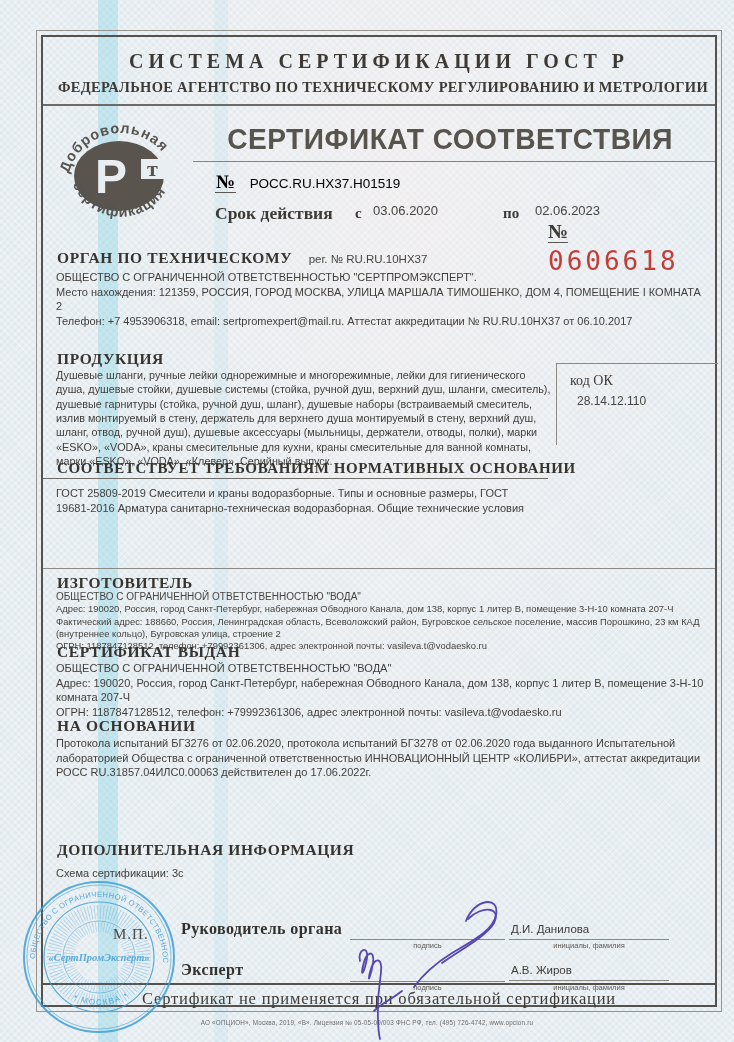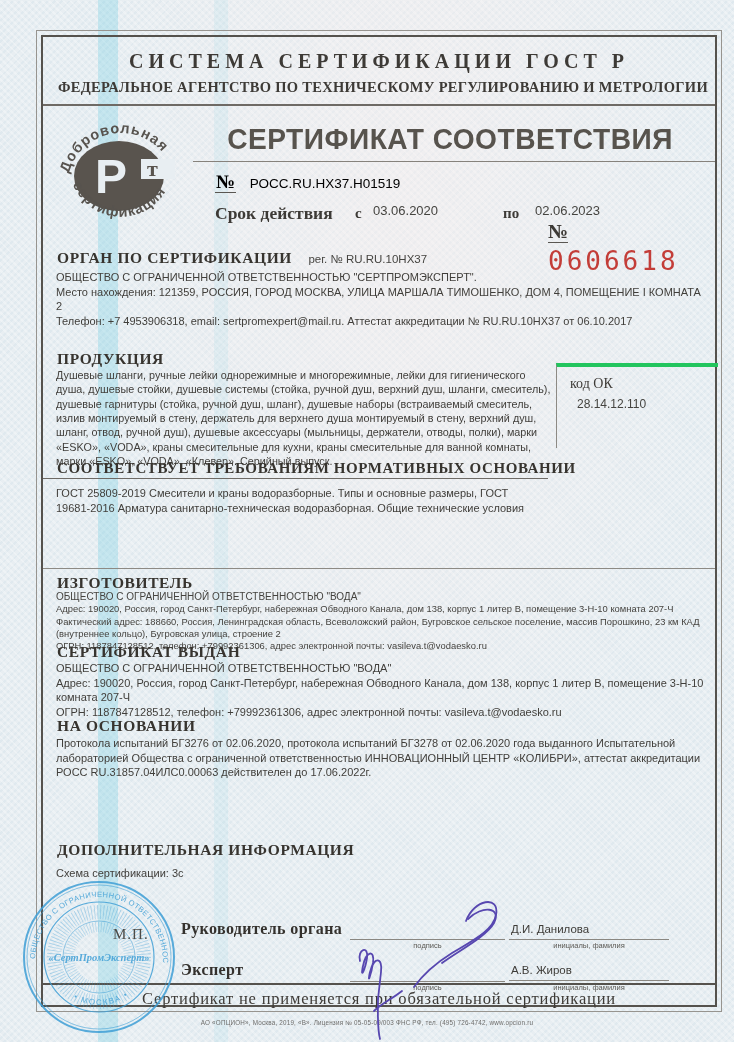--- a/index.html
+++ b/index.html
@@ -43,21 +43,21 @@
   .blank-sym{font-family:"Liberation Serif",serif;font-weight:bold;font-size:20px;
     color:#3d3a36;border-bottom:1px solid #5a5752;margin-right:12px;vertical-align:4px;}
   .blank-num{font-family:"DejaVu Sans Mono","Liberation Mono",monospace;
     font-size:26px;color:#c33d38;letter-spacing:3px;}
   .sec-head{font-family:"Liberation Serif",serif;font-weight:bold;
     font-size:15.5px;color:#37342f;letter-spacing:.6px;}
   .reg{font-family:"Liberation Sans",sans-serif;font-weight:normal;
     font-size:11.5px;letter-spacing:0;color:#454440;margin-left:12px;}
   .body-txt{font-size:11px;line-height:1.33;color:#403e3a;}
   .small-txt{font-size:9.4px;line-height:1.32;color:#45433f;}
-  .code-box{border-top:4px solid #22c55e;border-left:1px solid #8d8a84;
+  .code-box{border-top:1px solid #22c55e;border-left:1px solid #8d8a84;
     padding:9px 3px 0 13px;}
   .code-label{font-family:"Liberation Serif",serif;font-size:14px;color:#3d3a36;}
   .code-val{font-size:12px;color:#454440;margin-top:5px;padding-left:7px;}
   .rule-thin{border-top:1px solid #8d8a84;}
   .sig-role{font-family:"Liberation Serif",serif;font-weight:bold;
     font-size:16px;color:#34312d;letter-spacing:.4px;}
   .sig-line{border-bottom:1px solid #8a8781;}
   .sig-cap{font-size:7.5px;color:#5c5a55;text-align:center;}
   .sig-name{font-size:11.5px;color:#3e3c38;}
   .mp{font-family:"Liberation Serif",serif;font-size:15px;color:#4c4a46;
@@ -116,21 +116,21 @@
     <span class="abs serifB term-po">по</span>
     <span class="abs term-d2">02.06.2023</span>
   </div>
 
   <div class="abs blank-row">
     <span class="blank-sym">№</span>
     <span class="blank-num">0606618</span>
   </div>
 
   <div class="abs" style="top:212px;left:14px">
-    <span class="sec-head">ОРГАН ПО СЕРТИФИКАЦИИ</span>
+    <span class="sec-head">ОРГАН ПО ТЕХНИЧЕСКОМУ</span>
     <span class="reg">рег. № RU.RU.10НХ37</span>
   </div>
   <div class="abs body-txt" style="top:233px;left:13px;width:645px">
     <div>ОБЩЕСТВО С ОГРАНИЧЕННОЙ ОТВЕТСТВЕННОСТЬЮ "СЕРТПРОМЭКСПЕРТ".</div>
     <div>Место нахождения: 121359, РОССИЯ, ГОРОД МОСКВА, УЛИЦА МАРШАЛА ТИМОШЕНКО, ДОМ 4, ПОМЕЩЕНИЕ I КОМНАТА 2</div>
     <div>Телефон: +7 4953906318, email: sertpromexpert@mail.ru. Аттестат аккредитации № RU.RU.10НХ37 от 06.10.2017</div>
   </div>
 
   <div class="abs sec-head" style="top:313px;left:14px">ПРОДУКЦИЯ</div>
   <div class="abs body-txt" style="top:331px;left:13px;width:497px;font-size:10.8px">Душевые шланги, ручные лейки однорежимные и многорежимные, лейки для гигиенического душа, душевые стойки, душевые системы (стойка, ручной душ, верхний душ, шланги, смеситель), душевые гарнитуры (стойка, ручной душ, шланг), душевые наборы (встраиваемый смеситель, излив монтируемый в стену, держатель для верхнего душа монтируемый в стену, верхний душ, шланг, отвод, ручной душ), душевые аксессуары (мыльницы, держатели, отводы, полки), марки «ESKO», «VODA», краны смесительные для кухни, краны смесительные для ванной комнаты, марки «ESKO», «VODA», «Клевер». Серийный выпуск.</div>

